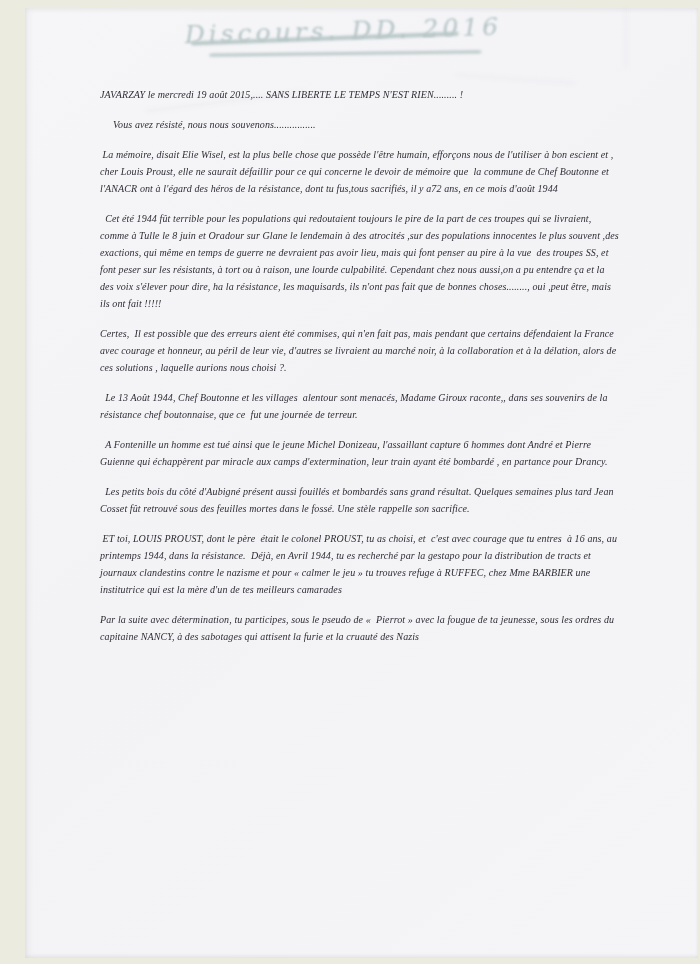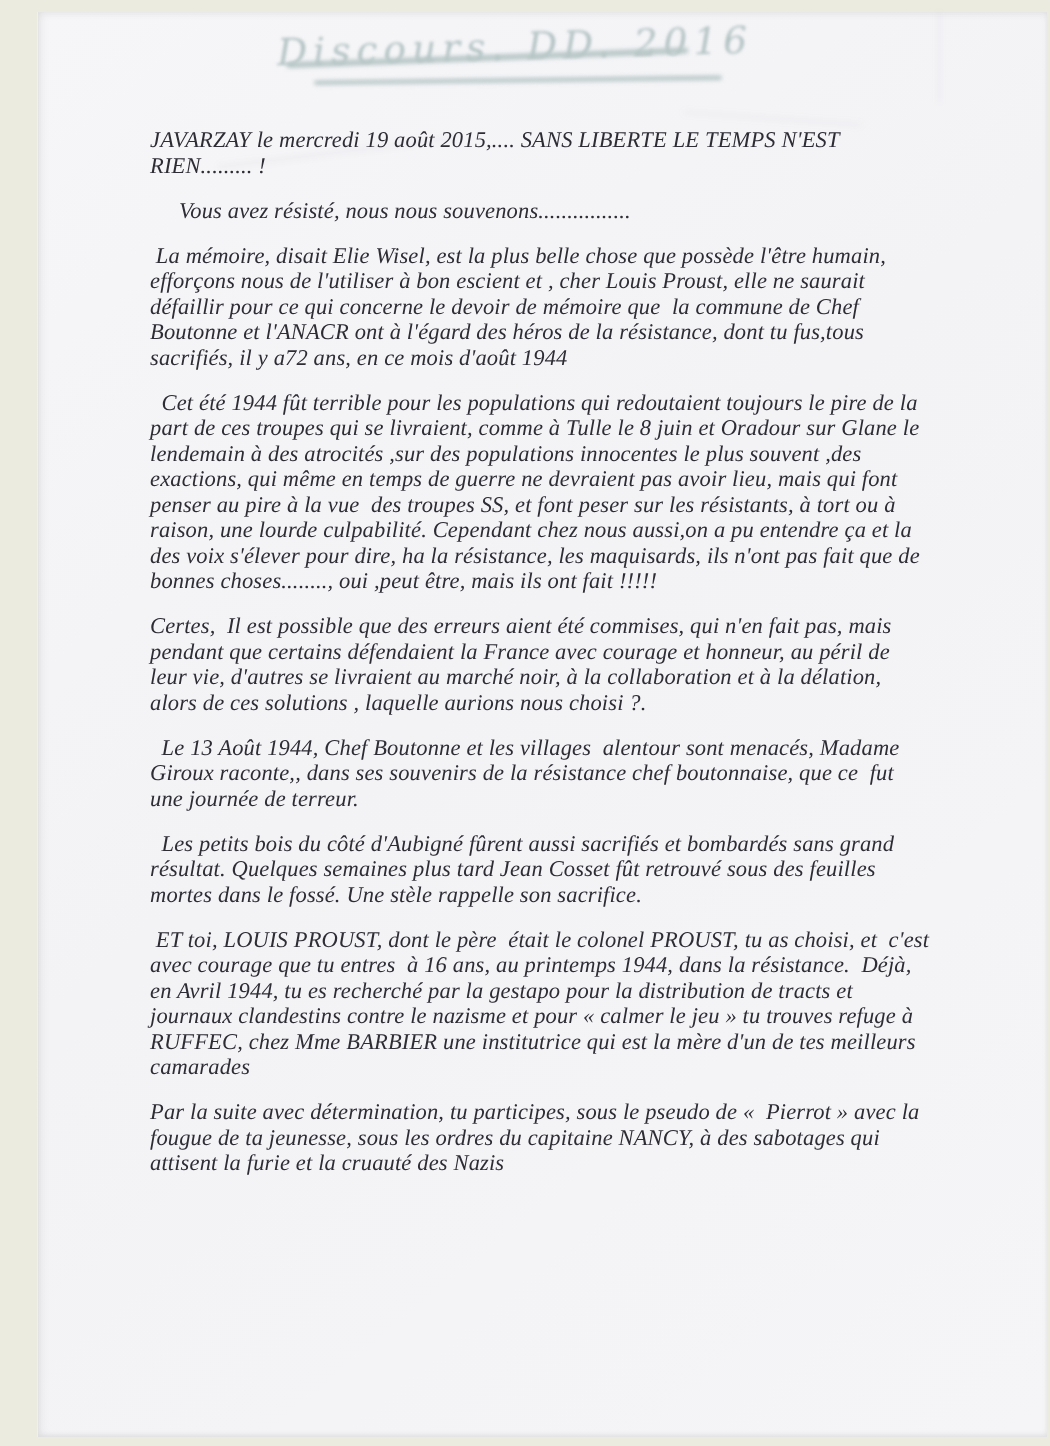--- a/index.html
+++ b/index.html
@@ -70,21 +70,21 @@
     position: absolute;
     left: 75px;   
     top: 78px;    
     width: 520px;
     color: #2e2d35;
   }
   .letter p {
     margin: 0 0 13px 0;
     font-family: "Liberation Serif", serif;
     font-style: italic;
-    font-size: 15px;
+    font-size: 10px;
     line-height: 17px;
     letter-spacing: 0.1px;
     white-space: pre-wrap;
   }
   .letter p.date-line { margin-bottom: 13px; }
 </style>
 </head>
 <body>
 
 <div class="scan-page">
@@ -99,18 +99,19 @@
     <div class="hw-strike s2"></div>
   </div>
 
   <div class="letter">
     <p class="date-line">JAVARZAY le mercredi 19 août 2015,.... SANS LIBERTE LE TEMPS N'EST RIEN......... !</p>
     <p>     Vous avez résisté, nous nous souvenons................</p>
     <p> La mémoire, disait Elie Wisel, est la plus belle chose que possède l'être humain, efforçons nous de l'utiliser à bon escient et , cher Louis Proust, elle ne saurait défaillir pour ce qui concerne le devoir de mémoire que  la commune de Chef Boutonne et l'ANACR ont à l'égard des héros de la résistance, dont tu fus,tous sacrifiés, il y a72 ans, en ce mois d'août 1944</p>
     <p>  Cet été 1944 fût terrible pour les populations qui redoutaient toujours le pire de la part de ces troupes qui se livraient, comme à Tulle le 8 juin et Oradour sur Glane le lendemain à des atrocités ,sur des populations innocentes le plus souvent ,des  exactions, qui même en temps de guerre ne devraient pas avoir lieu, mais qui font penser au pire à la vue  des troupes SS, et font peser sur les résistants, à tort ou à raison, une lourde culpabilité. Cependant chez nous aussi,on a pu entendre ça et la des voix s'élever pour dire, ha la résistance, les maquisards, ils n'ont pas fait que de bonnes choses........, oui ,peut être, mais ils ont fait !!!!!</p>
     <p>Certes,  Il est possible que des erreurs aient été commises, qui n'en fait pas, mais pendant que certains défendaient la France avec courage et honneur, au péril de leur vie, d'autres se livraient au marché noir, à la collaboration et à la délation, alors de ces solutions , laquelle aurions nous choisi ?.</p>
     <p>  Le 13 Août 1944, Chef Boutonne et les villages  alentour sont menacés, Madame Giroux raconte,, dans ses souvenirs de la résistance chef boutonnaise, que ce  fut une journée de terreur.</p>
-    <p>  Les petits bois du côté d'Aubigné fûrent aussi sacrifiés et bombardés sans grand résultat. Quelques semaines plus tard Jean Cosset fût retrouvé sous des feuilles mortes dans le fossé. Une stèle rappelle son sacrifice.</p>
+    <p>  A Fontenille un homme est tué ainsi que le jeune Michel Donizeau, l'assaillant capture 6 hommes dont André et Pierre Guienne qui échappèrent par miracle aux camps d'extermination, leur train ayant été bombardé , en partance pour Drancy.</p>
+    <p>  Les petits bois du côté d'Aubigné présent aussi fouillés et bombardés sans grand résultat. Quelques semaines plus tard Jean Cosset fût retrouvé sous des feuilles mortes dans le fossé. Une stèle rappelle son sacrifice.</p>
     <p> ET toi, LOUIS PROUST, dont le père  était le colonel PROUST, tu as choisi, et  c'est avec courage que tu entres  à 16 ans, au printemps 1944, dans la résistance.  Déjà, en Avril 1944, tu es recherché par la gestapo pour la distribution de tracts et journaux clandestins contre le nazisme et pour « calmer le jeu » tu trouves refuge à RUFFEC, chez Mme BARBIER une institutrice qui est la mère d'un de tes meilleurs camarades</p>
     <p>Par la suite avec détermination, tu participes, sous le pseudo de «  Pierrot » avec la fougue de ta jeunesse, sous les ordres du capitaine NANCY, à des sabotages qui attisent la furie et la cruauté des Nazis</p>
   </div>
 
 </div>
 
 </body></html>

